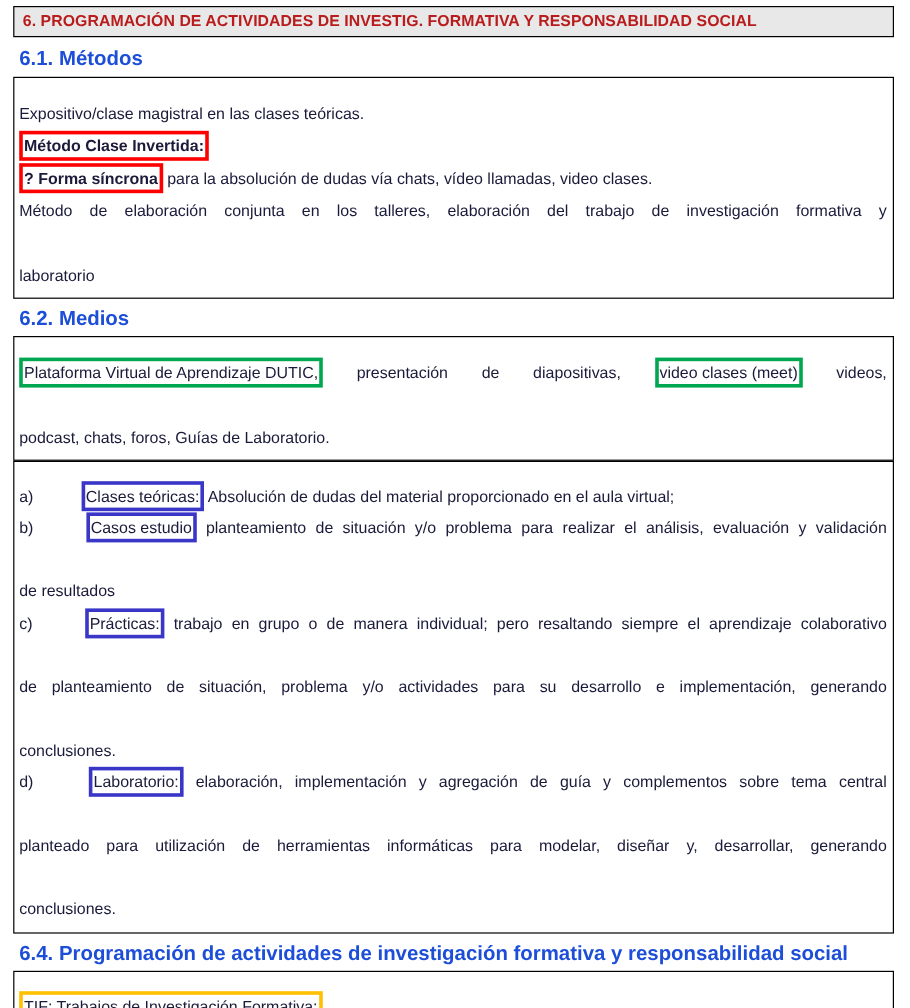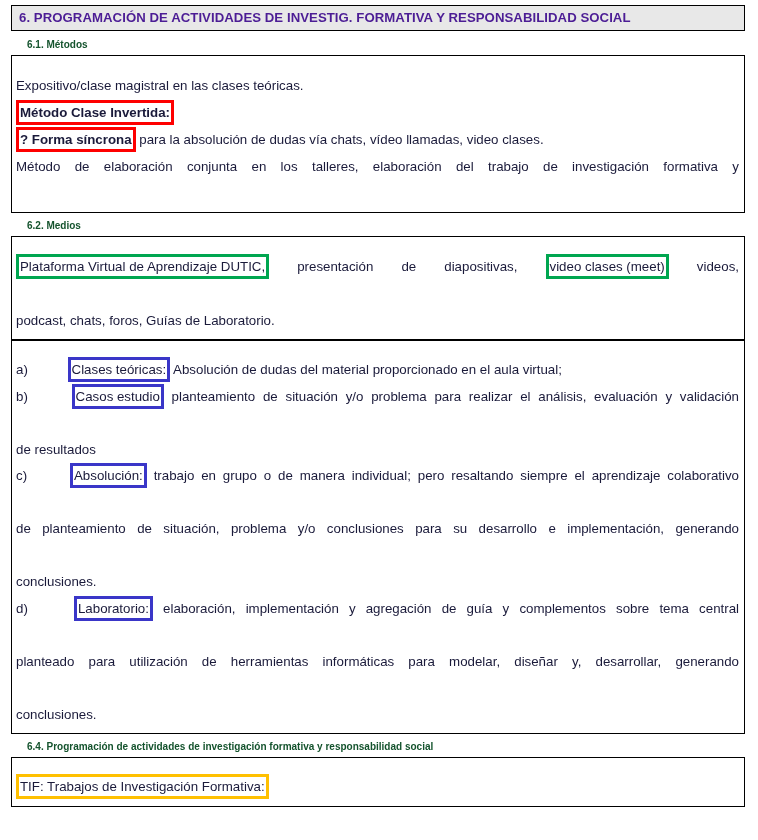--- a/index.html
+++ b/index.html
@@ -22,33 +22,33 @@
     padding: 5px 13px 0 11px;
   }
 
   
   .section-banner {
     border: 1px solid #000000;
     background: #e8e8e8;
     font-weight: bold;
     font-size: 13.2px;
     letter-spacing: 0.05px;
-    color: #4c1d95;
+    color: #b91c1c;
     padding: 4px 6px 5px 7px;
     line-height: 1.15;
     white-space: nowrap;
     margin-bottom: 8px;
   }
 
   
   .subheading {
     font-weight: bold;
-    font-size: 10px;
-    color: #14532d;
-    margin: 7px 0 4px 16px;
+    font-size: 17px;
+    color: #1d4ed8;
+    margin: 7px 0 4px 5px;
     line-height: 1.2;
   }
 
   
   .block {
     border: 1px solid #000000;
     box-sizing: border-box;
     padding: 16px 5px 5px 4px;
   }
   .block p {
@@ -103,20 +103,23 @@
     </p>
     <p>
       <span class="hl hl-red nowrapbox">Método Clase Invertida:</span>
     </p>
     <p>
       <span class="hl hl-red nowrapbox">? Forma síncrona</span><span> para la absolución de dudas vía chats, vídeo llamadas, video clases.</span>
     </p>
     <p class="stretch">
       <span>Método de elaboración conjunta en los talleres, elaboración del trabajo de investigación formativa y</span>
     </p>
+    <p>
+      <span>laboratorio</span>
+    </p>
   </div>
 
   <div class="subheading">6.2. Medios</div>
 
   <div class="block" id="block-medios">
     <p class="stretch">
       <span class="hl hl-green nowrapbox">Plataforma Virtual de Aprendizaje DUTIC,</span><span> presentación de diapositivas, </span><span class="hl hl-green nowrapbox">video clases (meet)</span><span> videos,</span>
     </p>
     <p>
       <span>podcast, chats, foros, Guías de Laboratorio.</span>
@@ -128,24 +131,24 @@
     <p>
       <span>a) </span><span class="hl hl-blue nowrapbox">Clases teóricas:</span><span> Absolución de dudas del material proporcionado en el aula virtual;</span>
     </p>
     <p class="stretch">
       <span>b) </span><span class="hl hl-blue nowrapbox">Casos estudio</span><span> planteamiento de situación y/o problema para realizar el análisis, evaluación y validación</span>
     </p>
     <p>
       <span>de resultados</span>
     </p>
     <p class="stretch">
-      <span>c) </span><span class="hl hl-blue nowrapbox">Absolución:</span><span> trabajo en grupo o de manera individual; pero resaltando siempre el aprendizaje colaborativo</span>
+      <span>c) </span><span class="hl hl-blue nowrapbox">Prácticas:</span><span> trabajo en grupo o de manera individual; pero resaltando siempre el aprendizaje colaborativo</span>
     </p>
     <p class="stretch">
-      <span>de planteamiento de situación, problema y/o conclusiones para su desarrollo e implementación, generando</span>
+      <span>de planteamiento de situación, problema y/o actividades para su desarrollo e implementación, generando</span>
     </p>
     <p>
       <span>conclusiones.</span>
     </p>
     <p class="stretch">
       <span>d) </span><span class="hl hl-blue nowrapbox">Laboratorio:</span><span> elaboración, implementación y agregación de guía y complementos sobre tema central</span>
     </p>
     <p class="stretch">
       <span>planteado para utilización de herramientas informáticas para modelar, diseñar y, desarrollar, generando</span>
     </p>

